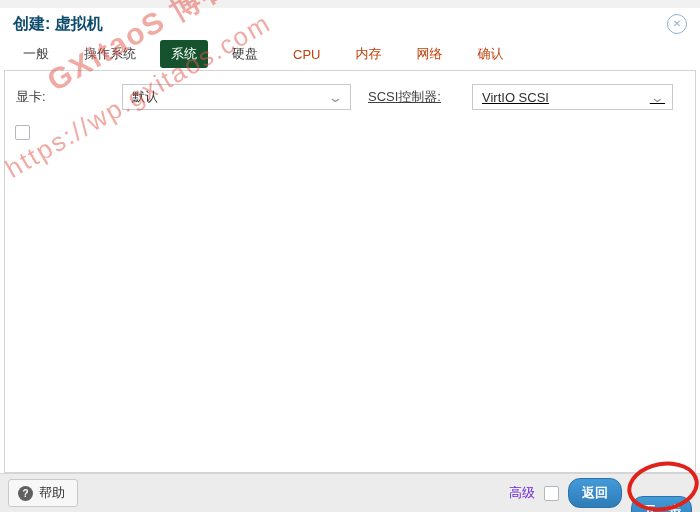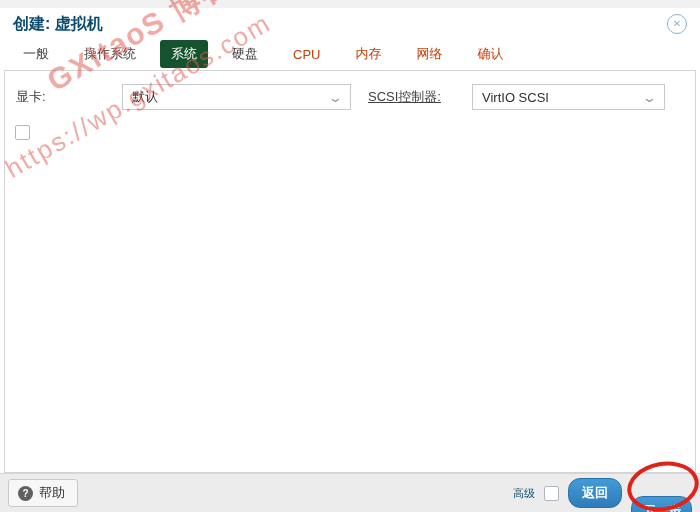--- a/index.html
+++ b/index.html
@@ -38,38 +38,38 @@
   .col-left  { width:349px; }
   .col-right { flex:1; }
   .field-row { display:flex; align-items:center; margin-bottom:9px; height:26px; }
   .field-label { font-size:13px; color:#414141; }
   .col-left  .field-label { width:107px; padding-left:1px; }
   .col-right .field-label { width:108px; padding-left:4px;text-decoration:underline; }
   .select { flex:1; height:26px; border:1px solid #c6cacd; background:#fff;
     display:flex; align-items:center; justify-content:space-between;
     padding:0 9px; cursor:pointer; }
   .col-left  .select { margin-right:13px; }
-  .col-right .select { margin-right:20px; }
+  .col-right .select { margin-right:12px;text-decoration:underline; }
   .select-value { font-size:13px; color:#2f2f2f; }
   .chevron { color:#8f979e; font-size:13px; line-height:1; transform:scaleX(1.4); }
   .checkbox { width:15px; height:15px; border:1px solid #b2b8bd; background:#fff;
     border-radius:2px; cursor:pointer; }
 
   
   .footer { position:absolute; left:0; right:0; bottom:0; height:39px;
     background:#ececec; border-top:1px solid #d6d6d6;
     display:flex; align-items:center; padding:0 8px; }
   .help-btn { display:flex; align-items:center; gap:6px; background:#f7f7f7;
     border:1px solid #c9c9c9; border-radius:3px; padding:4px 12px 4px 9px;
     font-size:13px; color:#333; cursor:pointer; }
   .help-icon { width:15px; height:15px; border-radius:50%; background:#606060;
     color:#fff; font-size:10px; font-weight:bold; display:flex;
     align-items:center; justify-content:center; }
   .footer-right { margin-left:auto; display:flex; align-items:center; gap:9px; }
-  .adv-label { font-size:11px; color:#0c4a6e; }
+  .adv-label { font-size:13px; color:#6d28d9; }
   .btn-blue { background:linear-gradient(#429bd8,#2e7cb8); border:1px solid #2a72a8;
     color:#fff; font-size:13px; font-weight:bold; border-radius:12px;
     padding:5px 13px; cursor:pointer; white-space:nowrap; }
   .btn-next { padding:5px 10px;margin-top:36px; }
 
   
   .annotation-ellipse { position:absolute; left:627px; top:462px; width:72px; height:49px;
     border:4px solid #e0231a; border-radius:50%; transform:rotate(-10deg);
     z-index:60; pointer-events:none; }
 

